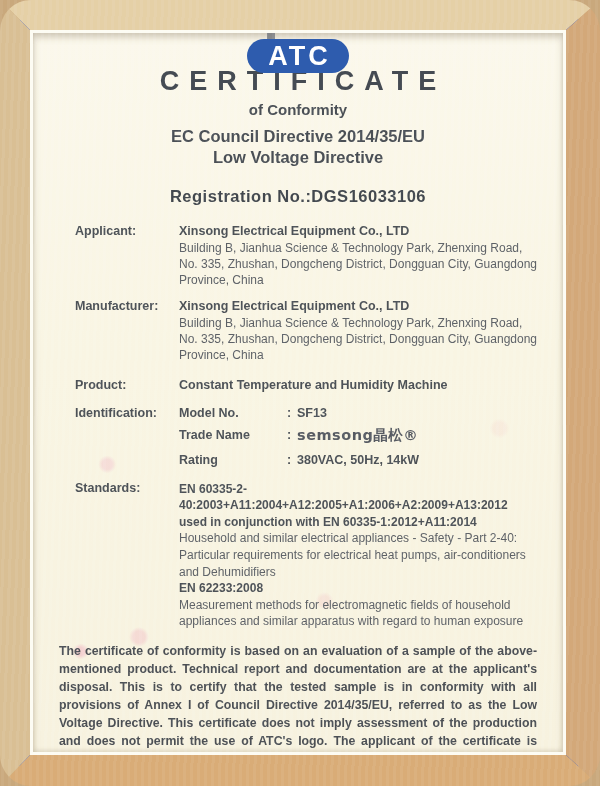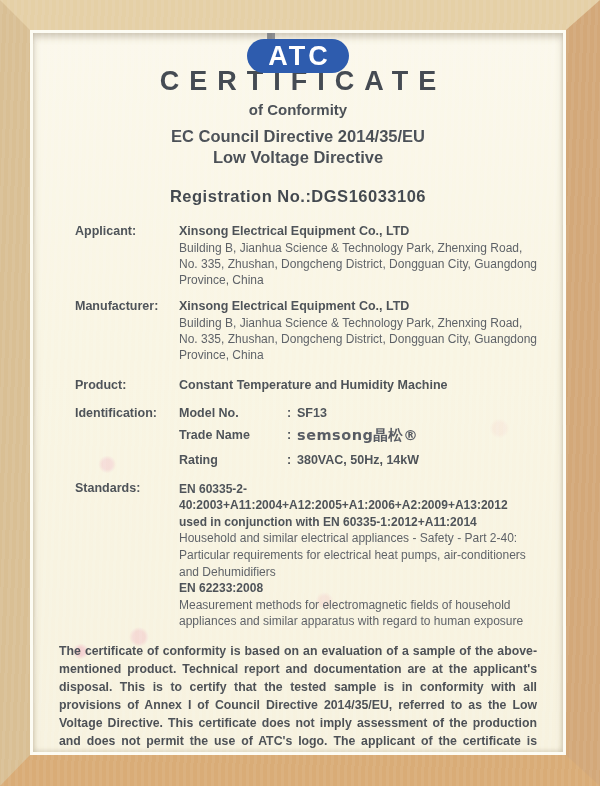--- a/index.html
+++ b/index.html
@@ -13,20 +13,21 @@
     box-sizing:border-box;
     width:600px;height:786px;
     border-style:solid;
     border-width:30px 34px 31px 30px;
     border-top-color:#e5d0a8;
     border-left-color:#d9c096;
     border-right-color:#d3a97b;
     border-bottom-color:#d9ad79;
     position:relative;
     background:#1d4ed8;
+    border-radius:31px;
   }
   .frame::after{ 
     content:"";position:absolute;inset:-30px -34px -31px -30px;pointer-events:none;
     background:
       repeating-linear-gradient(92deg,rgba(255,255,255,0.10) 0 3px,rgba(140,100,60,0.05) 3px 7px);
     -webkit-mask:linear-gradient(#000,#000);
     mask:linear-gradient(#000,#000);
     mix-blend-mode:soft-light;
   }
   

